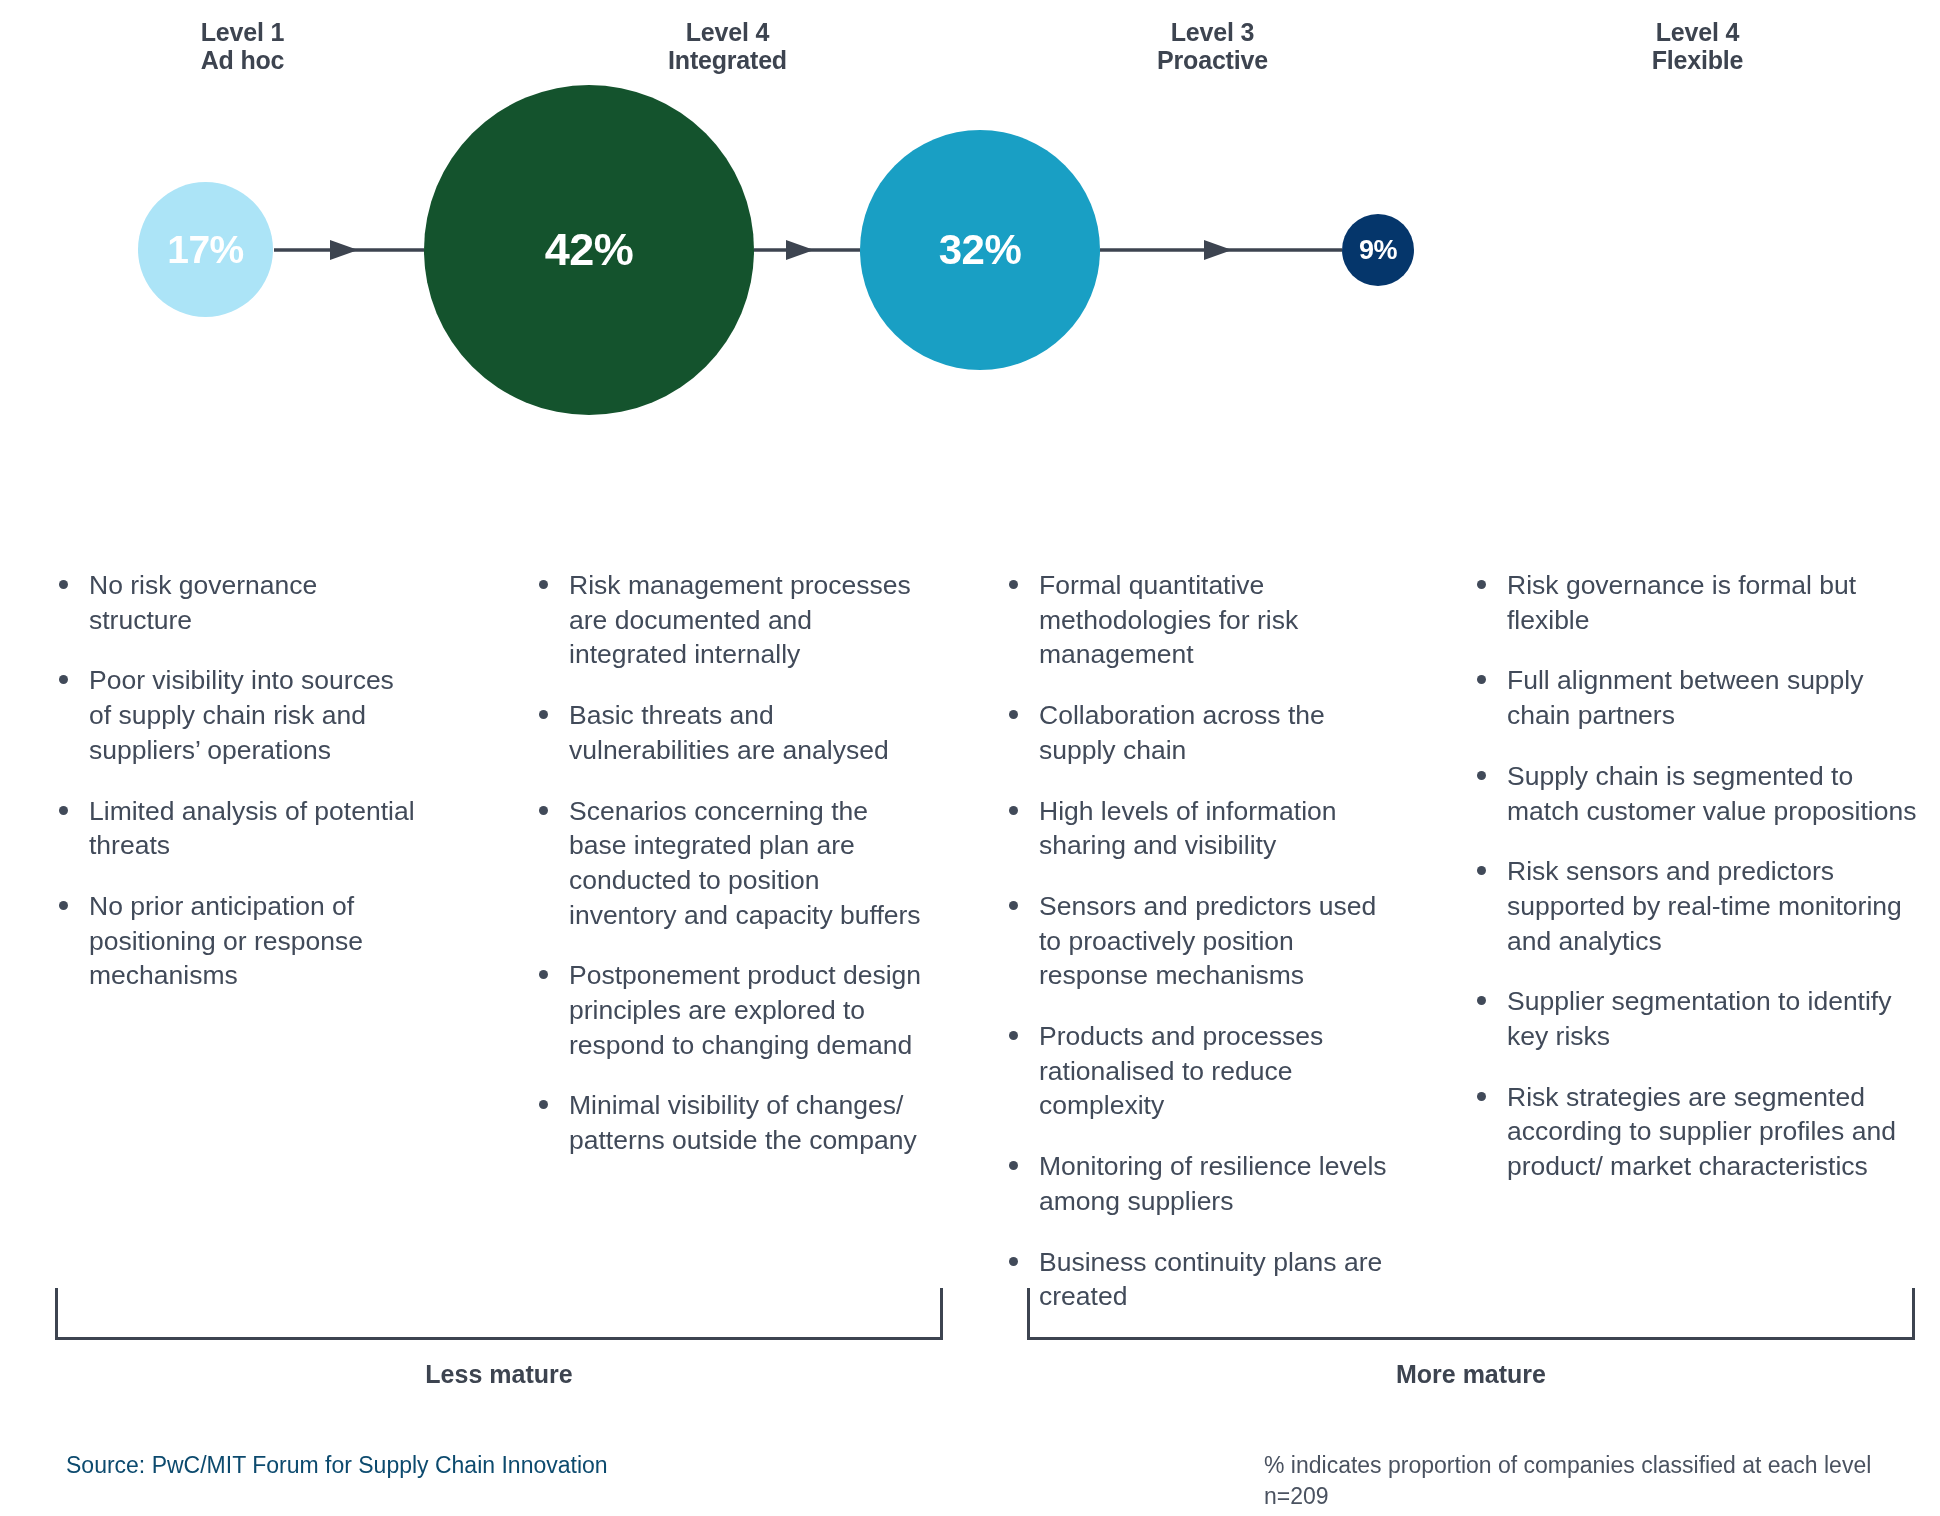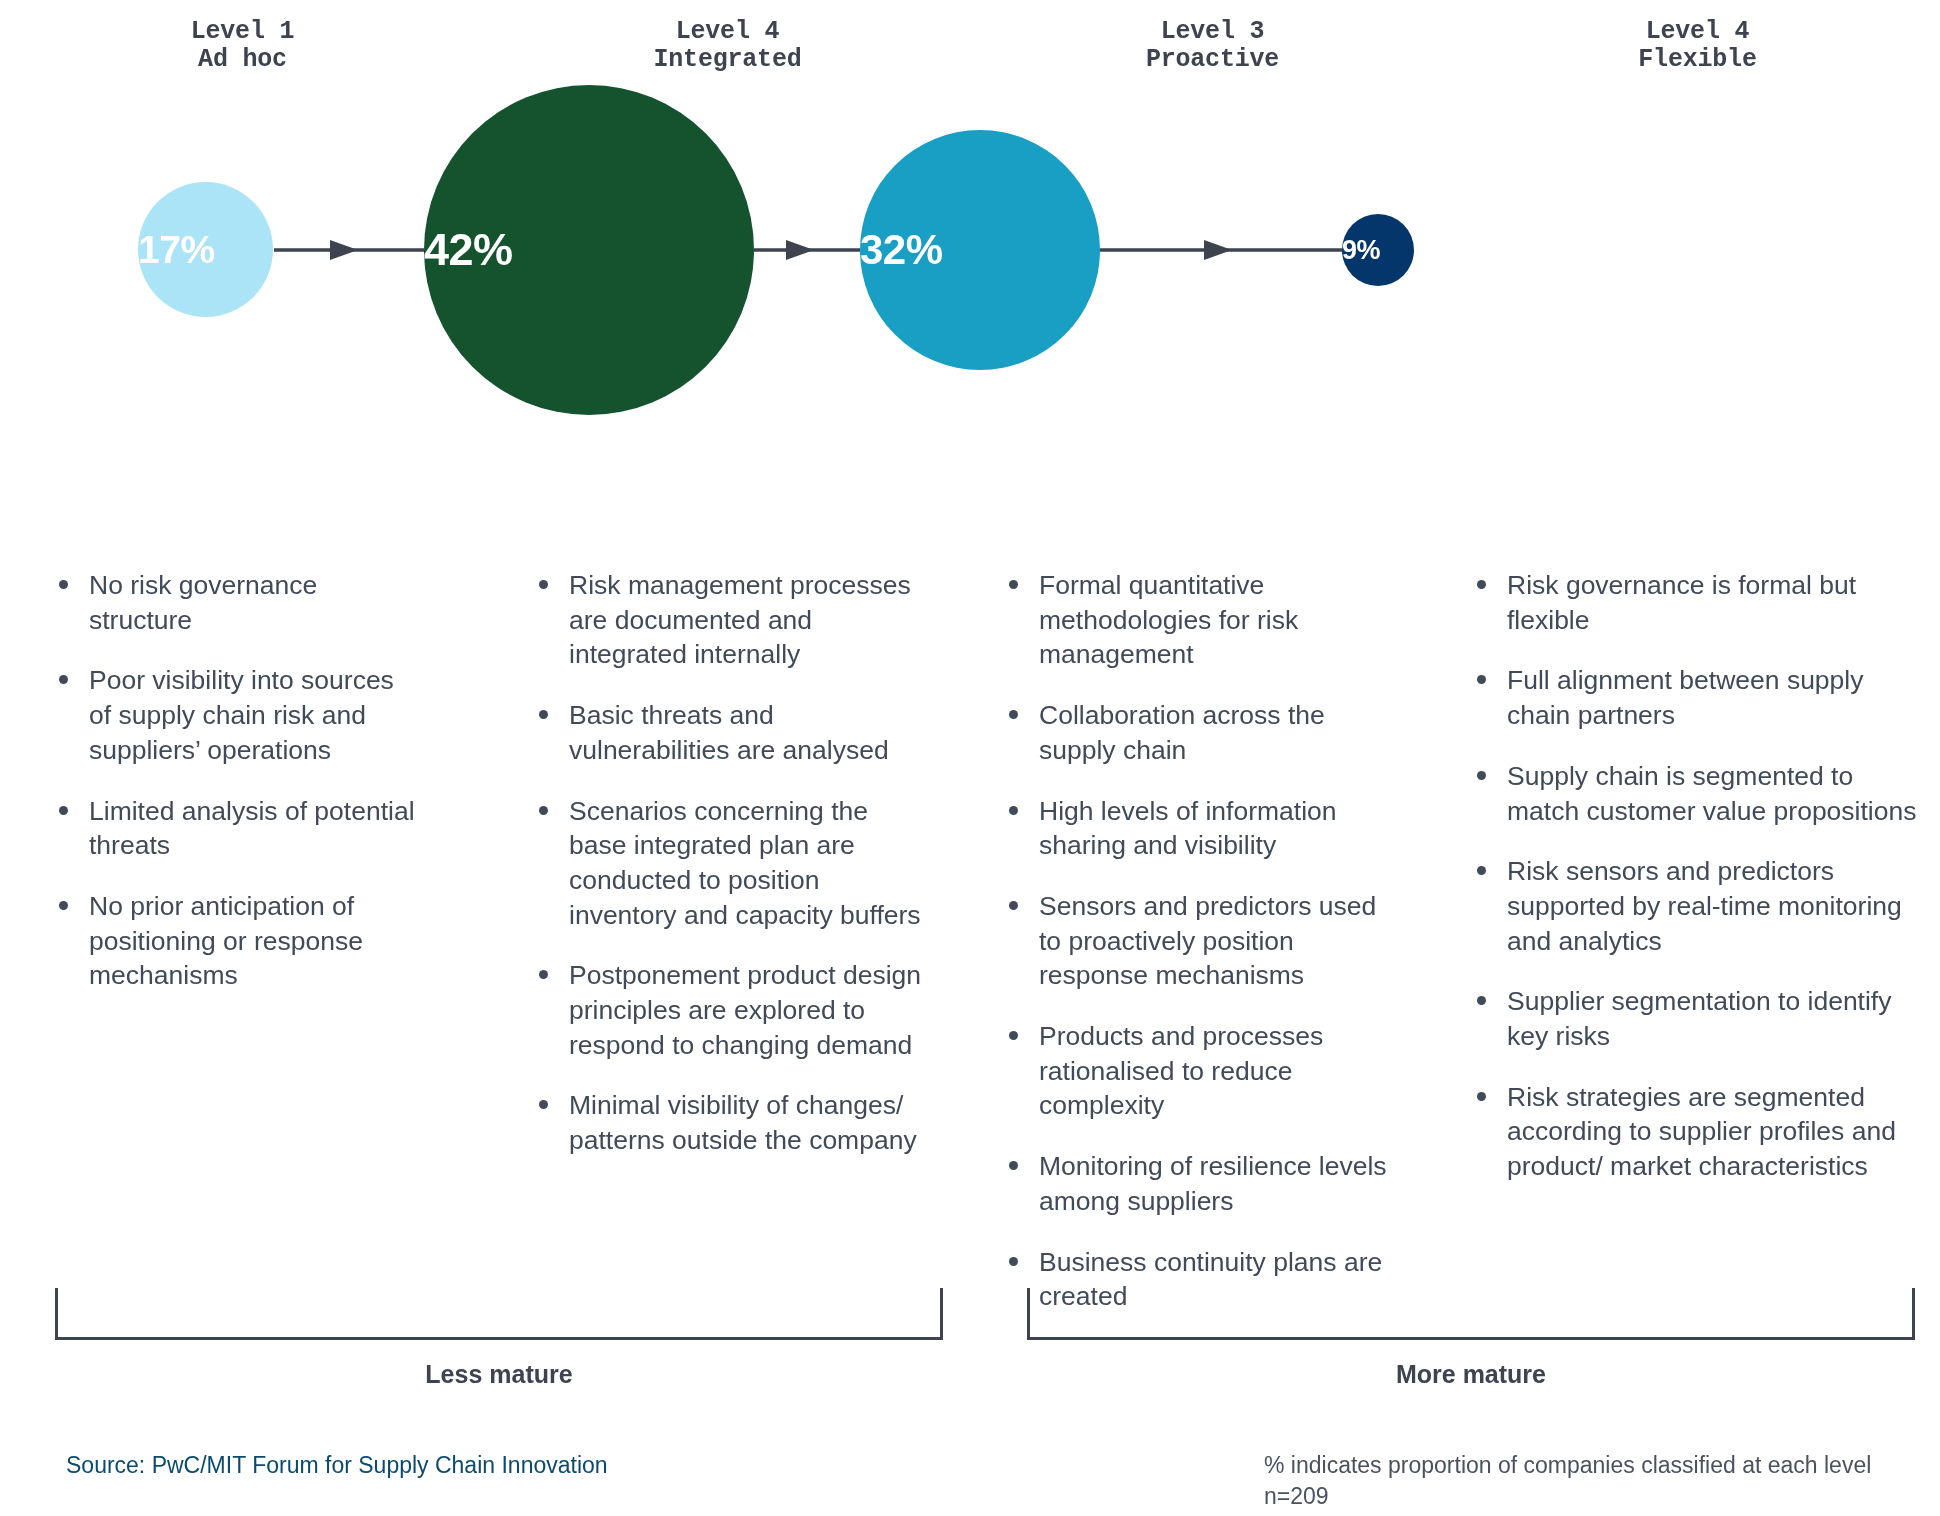--- a/index.html
+++ b/index.html
@@ -17,21 +17,20 @@
   }
 
   
   .headers {
     position: absolute;
     top: 0;
     left: 0;
     width: 1940px;
     height: 100px;
     display: flex;
-    font-family: Liberation Mono, monospace;
   }
   .hdr {
     flex: 1 1 0;
     text-align: center;
     padding-top: 18px;
     font-size: 25px;
     font-weight: bold;
     line-height: 1.12;
     color: #3d4450;
     letter-spacing: -0.2px;
@@ -44,21 +43,21 @@
     top: 90px;
     left: 0;
     width: 1940px;
     height: 360px;
   }
   .bubble {
     position: absolute;
     border-radius: 50%;
     display: flex;
     align-items: center;
-    justify-content: flex-start;
+    justify-content: center;
     color: #ffffff;
     font-weight: bold;
     letter-spacing: -0.5px;
   }
   #bubble-1 {
     width: 135px; height: 135px;
     left: 138px; top: 92px;
     background: #ace4f7;
     font-size: 39px;
   }

